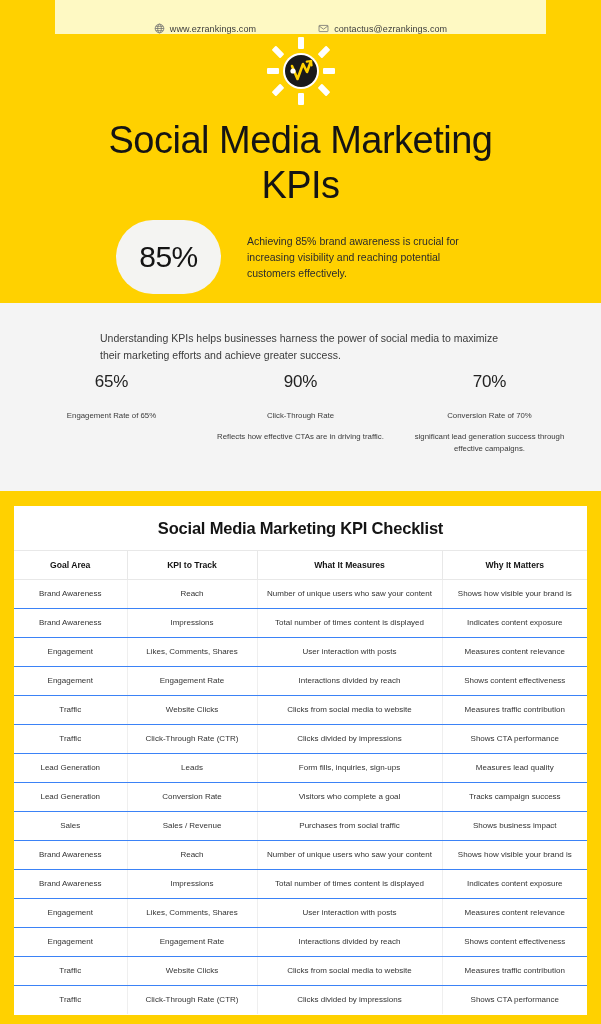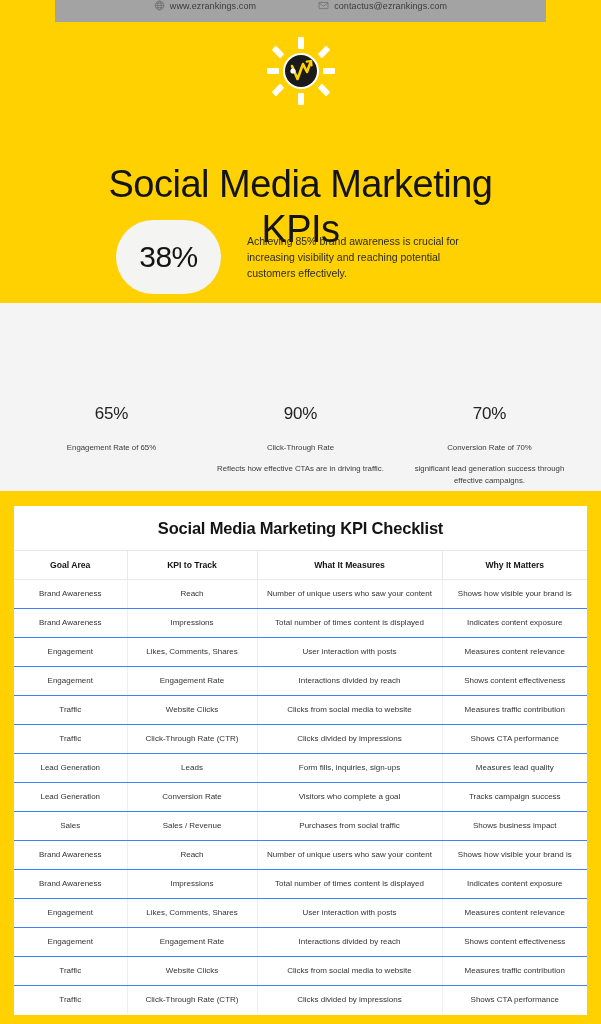--- a/index.html
+++ b/index.html
@@ -6,37 +6,37 @@
   html, body {
     width:601px; height:1024px;
     font-family:"Liberation Sans", sans-serif;
     background:#FFD100;
     overflow:hidden;
   }
   .page { position:relative; width:601px; height:1024px; background:#FFD100; }
 
   
   .topbar {
-    position:absolute; left:55px; top:0; width:491px; height:22px;
-    background:#a3a3a3;
-    display:flex; align-items:flex-start; justify-content:center; gap:62px;
+    position:absolute; left:55px; top:0; width:491px; height:34px;
+    background:#fef9c3;
+    display:flex; align-items:flex-end; justify-content:center; gap:62px;
   }
   .contact { display:flex; align-items:center; gap:5px; }
   .contact .ctext { font-size:9px; color:#3b3b3b; letter-spacing:.1px; white-space:nowrap; }
   .ico { width:11px; height:11px; flex:none; display:block; }
 
   
   .logo-wrap { position:absolute; left:0; right:0; top:36px; display:flex; justify-content:center; }
   .logo { position:relative; width:70px; height:70px; }
 
   
   .hero-title {
     position:absolute; left:0; right:0; top:118px;
     text-align:center; color:#141414;
-    font-size:38px; font-weight:400; line-height:1.18; letter-spacing:-0.5px;margin-top:44px;
+    font-size:38px; font-weight:400; line-height:1.18; letter-spacing:-0.5px;
   }
 
   .hero-row {
     position:absolute; left:0; right:0; top:220px;
     display:flex; align-items:center; justify-content:center; gap:26px;
   }
   .pill {
     width:105px; height:74px; border-radius:37px; background:#F4F4F2;
     display:flex; align-items:center; justify-content:center;
     font-size:30px; color:#141414; font-weight:400; letter-spacing:-0.5px;
@@ -51,21 +51,21 @@
     background:#F4F4F4;
   }
   .band-intro {
     position:absolute; left:100px; top:330px; width:400px;
     font-size:10.5px; line-height:1.62; color:#3a3a3a;
   }
   .stats {
     position:absolute; left:24px; top:372px; width:553px;
     display:flex; justify-content:space-between;
   }
-  .stat { width:175px; text-align:center;margin-top:32px; }
+  .stat { width:175px; text-align:center; }
   .stat .num { font-size:17px; color:#222; margin-bottom:19px; letter-spacing:-0.2px; }
   .stat .lbl { font-size:7.8px; color:#3a3a3a; margin-bottom:9px; line-height:1.4; }
   .stat .sub { font-size:7.8px; color:#3a3a3a; line-height:1.5; }
 
   
   .card {
     position:absolute; left:14px; top:506px; width:573px; height:509px;
     background:#ffffff;
   }
   .card-title {
@@ -143,25 +143,26 @@
       </svg>
     </div>
   </div>
 
   <div class="hero-title">
     <div>Social Media Marketing</div>
     <div>KPIs</div>
   </div>
 
   <div class="hero-row">
-    <div class="pill">38%</div>
+    <div class="pill">85%</div>
     <div class="hero-desc">Achieving 85% brand awareness is crucial for increasing visibility and reaching potential customers effectively.</div>
   </div>
 
   <div class="band"></div>
+  <div class="band-intro">Understanding KPIs helps businesses harness the power of social media to maximize their marketing efforts and achieve greater success.</div>
 
   <div class="stats">
     <div class="stat">
       <div class="num">65%</div>
       <div class="lbl">Engagement Rate of 65%</div>
     </div>
     <div class="stat">
       <div class="num">90%</div>
       <div class="lbl">Click-Through Rate</div>
       <div class="sub">Reflects how effective CTAs are in driving traffic.</div>

